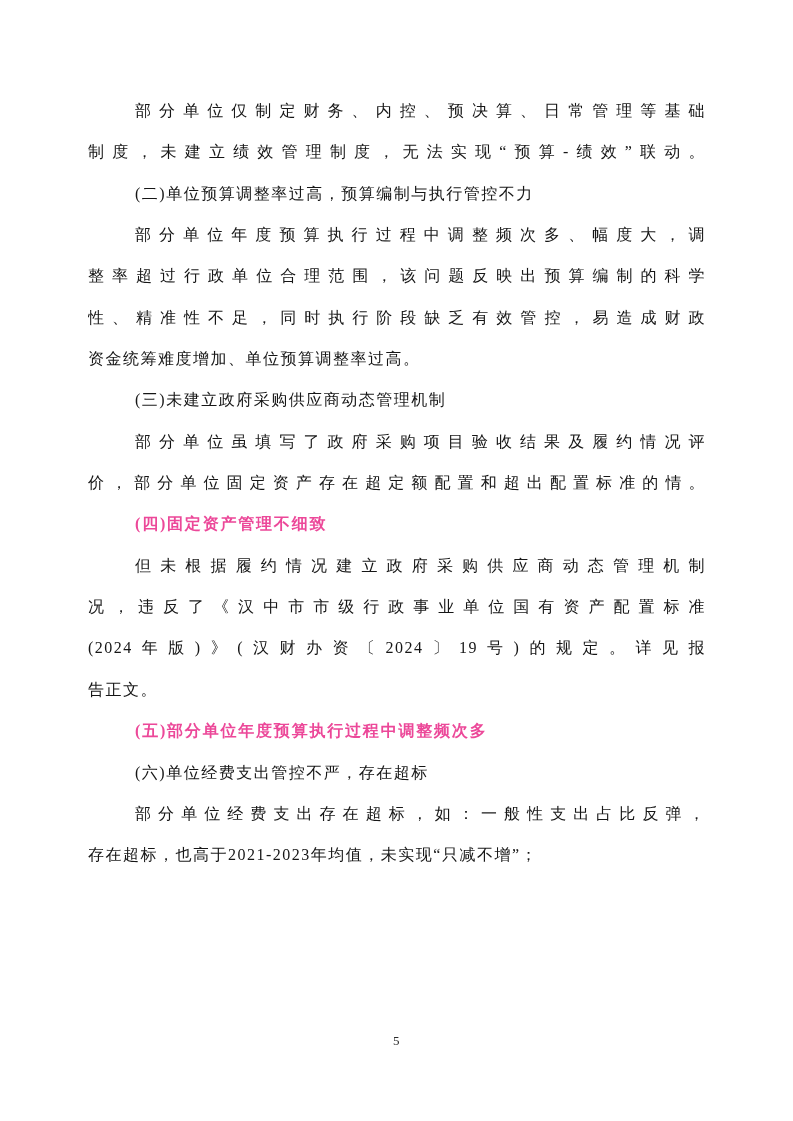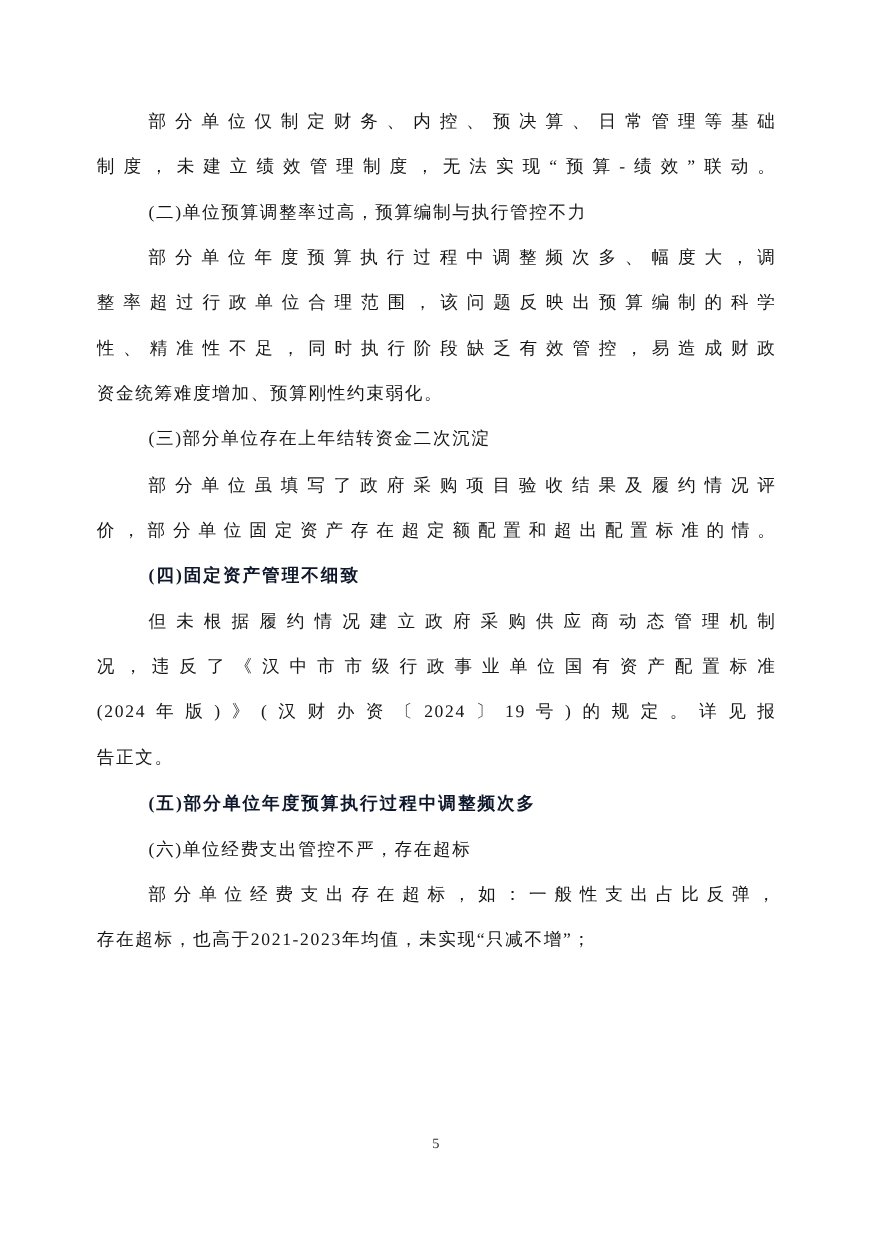--- a/index.html
+++ b/index.html
@@ -45,21 +45,21 @@
     text-align-last: justify;
     text-justify: inter-character;
     overflow: hidden;
   }
   
   .line.indent {
     text-indent: 47px;
   }
   .block.bold .line {
     font-weight: 700;
-    color: #0f172a;
+    color: #ec4899;
     letter-spacing: 1.8px;
   }
   .footer {
     position: absolute;
     left: 0;
     top: 1031px;
     width: 793px;
     text-align: center;
   }
   .page-number {
@@ -77,24 +77,24 @@
         <div class="line indent j">部分单位仅制定财务、内控、预决算、日常管理等基础</div>
         <div class="line j">制度，未建立绩效管理制度，无法实现“预算-绩效”联动。</div>
       </div>
       <div class="block heading">
         <div class="line indent">(二)单位预算调整率过高，预算编制与执行管控不力</div>
       </div>
       <div class="block paragraph">
         <div class="line indent j">部分单位年度预算执行过程中调整频次多、幅度大，调</div>
         <div class="line j">整率超过行政单位合理范围，该问题反映出预算编制的科学</div>
         <div class="line j">性、精准性不足，同时执行阶段缺乏有效管控，易造成财政</div>
-        <div class="line">资金统筹难度增加、预算刚性约束弱化。</div>
+        <div class="line">资金统筹难度增加、单位预算调整率过高。</div>
       </div>
       <div class="block heading">
-        <div class="line indent">(三)部分单位存在上年结转资金二次沉淀</div>
+        <div class="line indent">(三)未建立政府采购供应商动态管理机制</div>
       </div>
       <div class="block paragraph">
         <div class="line indent j">部分单位虽填写了政府采购项目验收结果及履约情况评</div>
         <div class="line j">价，部分单位固定资产存在超定额配置和超出配置标准的情。</div>
       </div>
       <div class="block heading bold">
         <div class="line indent">(四)固定资产管理不细致</div>
       </div>
       <div class="block paragraph">
         <div class="line indent j">但未根据履约情况建立政府采购供应商动态管理机制</div>

